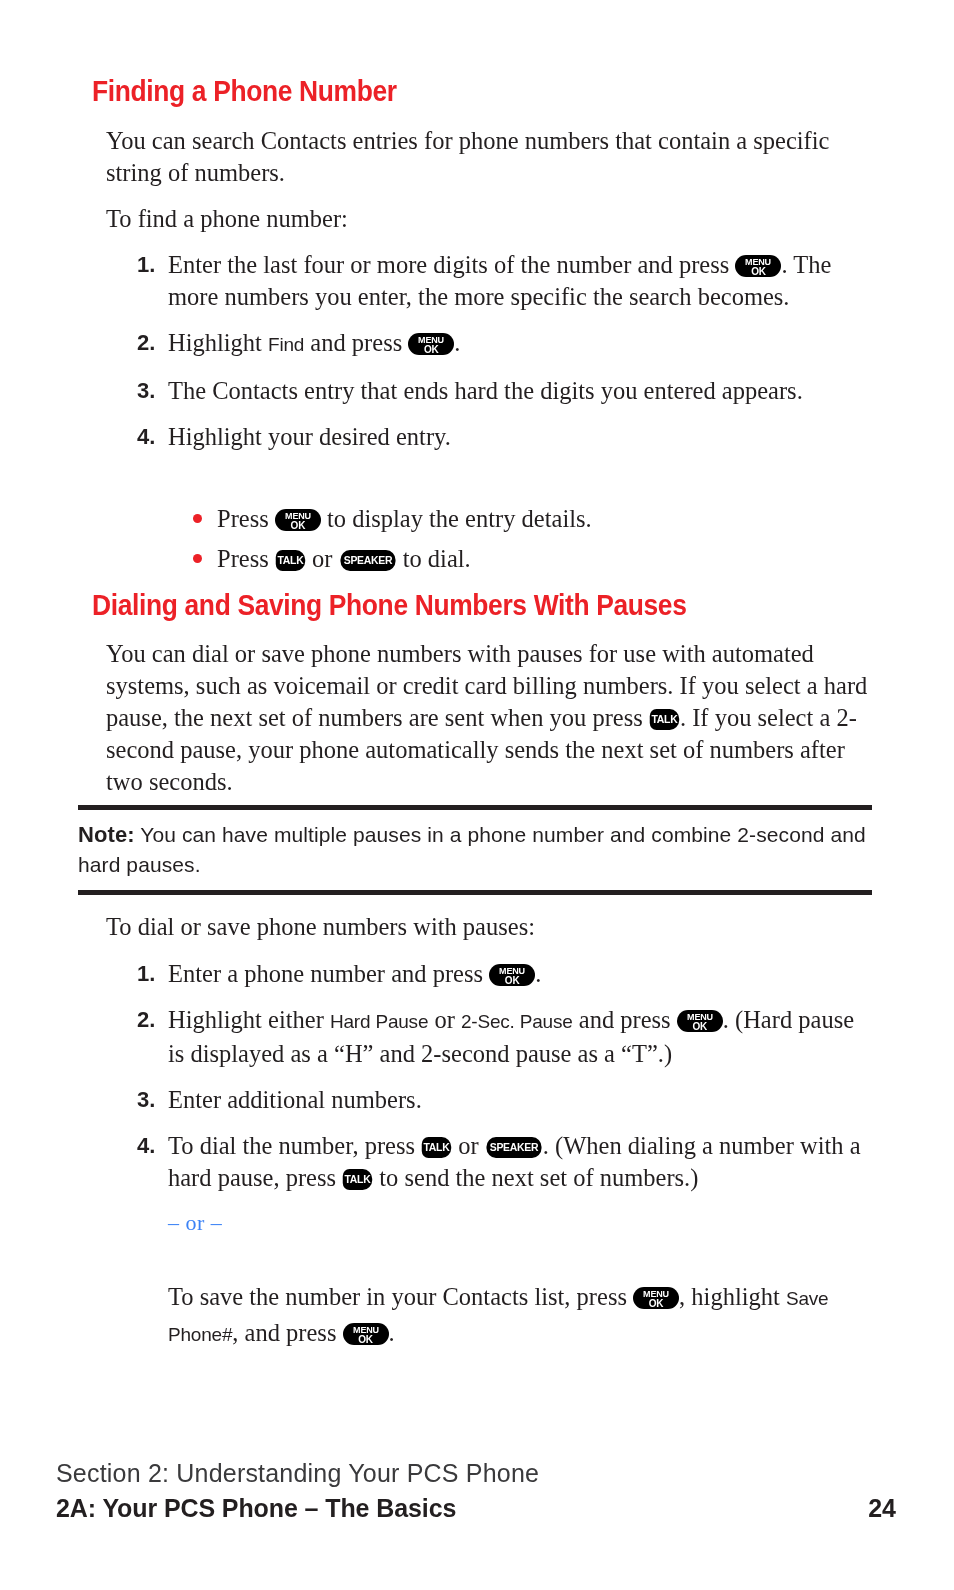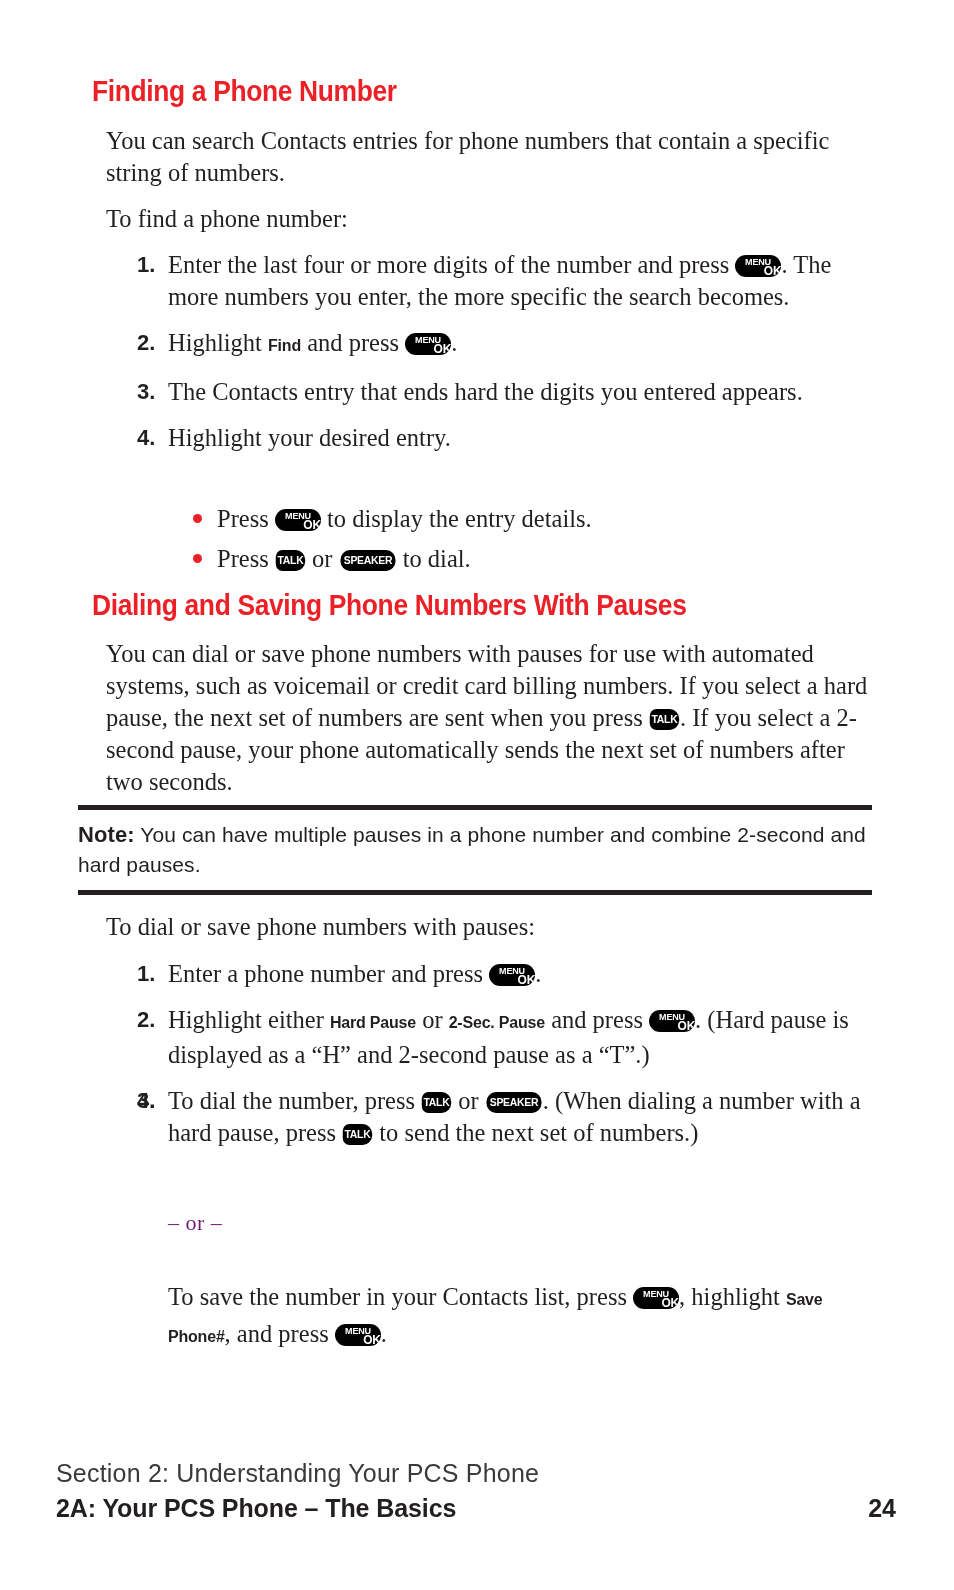--- a/index.html
+++ b/index.html
@@ -137,24 +137,23 @@
   .key-menuok .k-top {
     display: block;
     font-size: 9.5px;
     line-height: 10px;
     padding-top: 2px;
     letter-spacing: -0.2px;
     transform: scaleX(0.95);
   }
   .key-menuok .k-bot {
     display: block;
-    font-size: 12px;
+    font-size: 10px;
     line-height: 9px;
     letter-spacing: -0.2px;
-    text-align: right;
   }
   .key-talk {
     width: 31px;
     height: 21px;
     border-radius: 7px 10px 10px 7px;
     font-size: 11px;
     line-height: 21px;
     letter-spacing: -0.3px;
     position: relative;
     top: 1px;
@@ -168,22 +167,22 @@
     line-height: 21px;
     letter-spacing: -0.3px;
     position: relative;
     top: 1px;
     transform: scaleX(0.95);
   }
 
   
   .ui-bold {
     font-family: "Liberation Sans Narrow", "Liberation Sans", sans-serif;
-    font-weight: bold;
-    font-size: 16px;
+    font-weight: normal;
+    font-size: 19px;
     letter-spacing: -0.2px;
   }
 
   
   .note-block {
     position: absolute;
     left: 78px;
     top: 805px;
     width: 794px;
   }
@@ -208,21 +207,21 @@
     font-size: 22px;
   }
 
   
   .or-line {
     position: absolute;
     left: 168px;
     top: 1210px;
     font-family: "Liberation Serif", "DejaVu Serif", serif;
     font-size: 22px;
-    color: #701a75;
+    color: #3b82f6;
     letter-spacing: 0.5px;
   }
 
   
   .p-save {
     position: absolute;
     left: 168px;
     top: 1255px;
     width: 700px;
     font-family: "Liberation Serif", "DejaVu Serif", serif;
@@ -351,20 +350,21 @@
       <span>Highlight either</span>
       <span class="ui-bold">Hard Pause</span>
       <span>or</span>
       <span class="ui-bold">2-Sec. Pause</span>
       <span>and press</span>
       <span class="key key-menuok"><span class="k-top">MENU</span><span class="k-bot">OK</span></span><span>. (Hard pause is displayed as a “H” and 2-second pause as a “T”.)</span>
     </li>
 
     <li class="num-item">
       <span class="num-marker">3.</span>
+      <span>Enter additional numbers.</span>
     </li>
 
     <li class="num-item">
       <span class="num-marker">4.</span>
       <span>To dial the number, press</span>
       <span class="key key-talk">TALK</span>
       <span>or</span>
       <span class="key key-speaker">SPEAKER</span><span>. (When dialing a number with a hard pause, press</span>
       <span class="key key-talk">TALK</span>
       <span>to send the next set of numbers.)</span>

